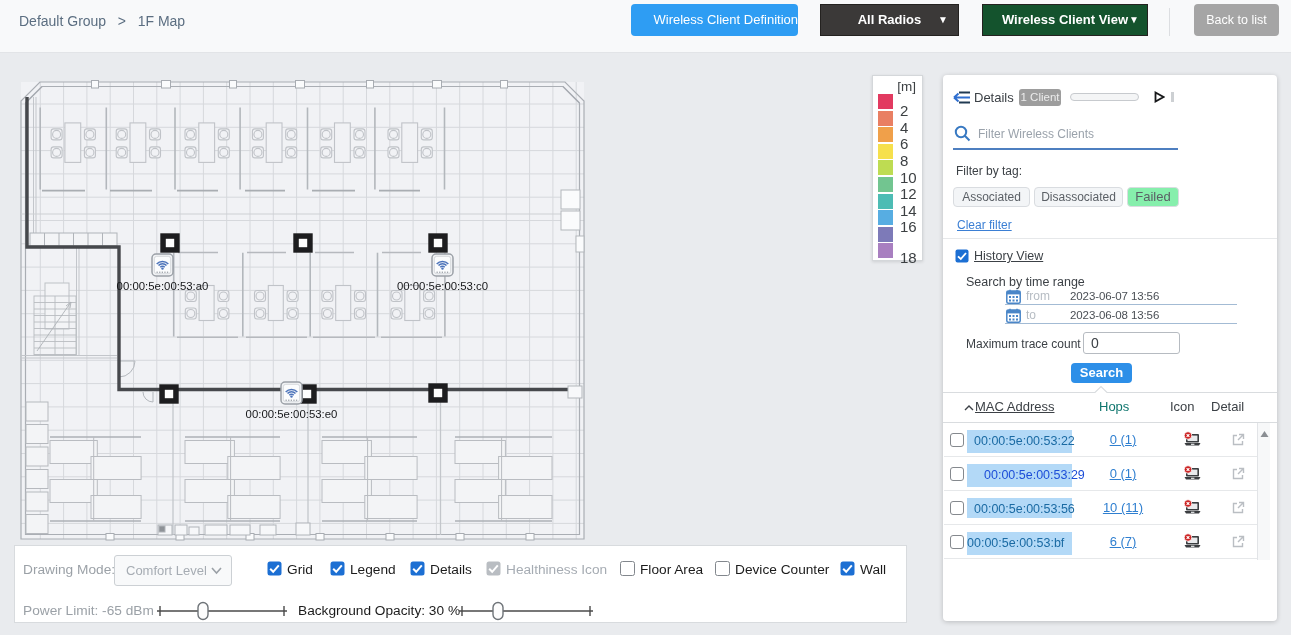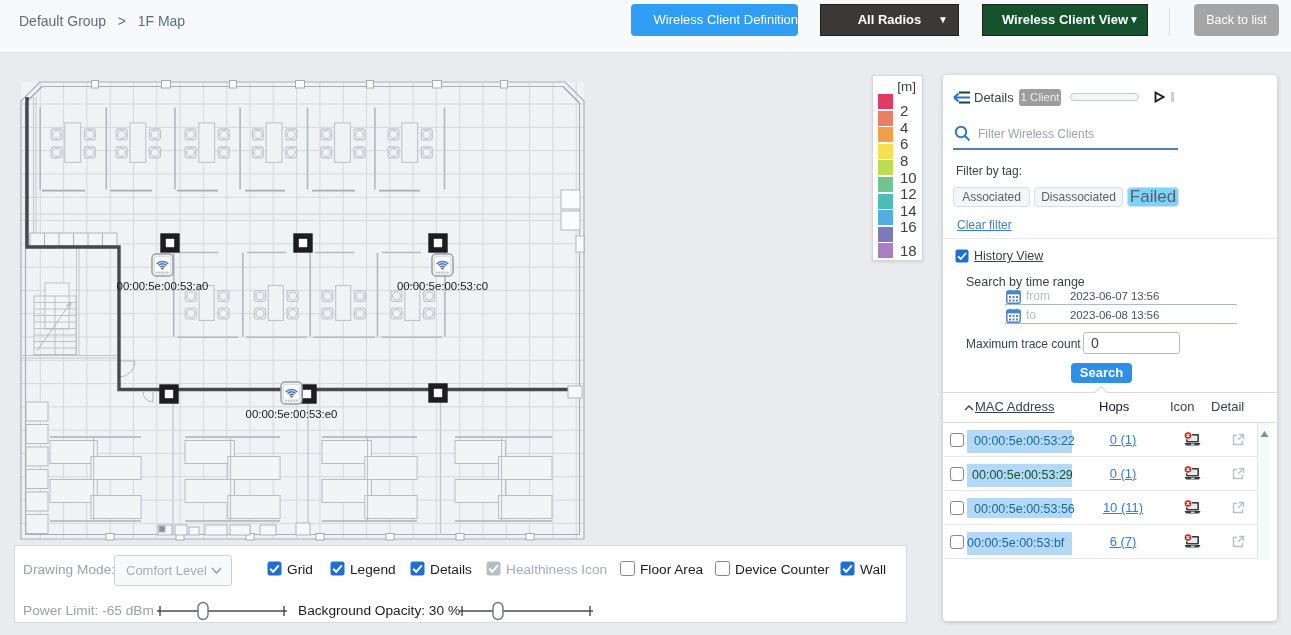--- a/index.html
+++ b/index.html
@@ -500,21 +500,21 @@
     <div class="abs" style="left:4.5px;top:150.8px;width:15.3px;height:15px;background:#7d7ab8;"></div>
     <div class="abs" style="left:4.5px;top:167.4px;width:15.3px;height:15px;background:#a87fc0;"></div>
     <div class="abs" style="left:27px;top:26.1px;width:22px;font-size:15px;color:#3c4043;">2</div>
     <div class="abs" style="left:27px;top:42.7px;width:22px;font-size:15px;color:#3c4043;">4</div>
     <div class="abs" style="left:27px;top:59.3px;width:22px;font-size:15px;color:#3c4043;">6</div>
     <div class="abs" style="left:27px;top:75.9px;width:22px;font-size:15px;color:#3c4043;">8</div>
     <div class="abs" style="left:27px;top:92.5px;width:22px;font-size:15px;color:#3c4043;">10</div>
     <div class="abs" style="left:27px;top:109.1px;width:22px;font-size:15px;color:#3c4043;">12</div>
     <div class="abs" style="left:27px;top:125.7px;width:22px;font-size:15px;color:#3c4043;">14</div>
     <div class="abs" style="left:27px;top:142.3px;width:22px;font-size:15px;color:#3c4043;">16</div>
-    <div class="abs" style="left:27px;top:166px;width:22px;font-size:15px;color:#3c4043;">18</div>
+    <div class="abs" style="left:27px;top:173px;width:22px;font-size:15px;color:#3c4043;">18</div>
   </div>
 
 <div class="abs" style="left:14px;top:545px;width:893px;height:78px;background:#fff;border:1px solid #d8dbde;"></div>
 
 <div class="abs" style="left:23px;top:562px;font-size:13.7px;color:#9ba1a7;">Drawing Mode:</div>
 
 <div class="abs" style="left:114px;top:555px;width:118px;height:31px;background:#f8f9fa;border:1px solid #ccd0d4;border-radius:3px;font-size:13px;color:#a6acb3;line-height:29px;padding-left:11px;">Comfort Level<svg class="abs" style="right:9px;top:11px;" width="11" height="8">
       <path d="M1,1 L5.5,6 L10,1" stroke="#9ba1a7" stroke-width="1.6" fill="none"></path>
     </svg></div>
 
@@ -598,21 +598,21 @@
   </svg>
 <div class="abs" style="left:978px;top:127px;font-size:12px;color:#9aa2ab;">Filter Wireless Clients</div>
 <div class="abs" style="left:953px;top:148px;width:225px;height:2px;background:#4e7fc0;"></div>
 
 <div class="abs" style="left:956px;top:164px;font-size:12px;color:#3c4146;">Filter by tag:</div>
 
 <div class="abs" style="left:953px;top:187px;width:77px;height:20px;background:#f3f5f7;border:1px solid #d9dce0;border-radius:4px;font-size:12px;color:#5b6066;text-align:center;line-height:18px;">Associated</div>
 
 <div class="abs" style="left:1034px;top:187px;width:89px;height:20px;background:#f3f5f7;border:1px solid #d9dce0;border-radius:4px;font-size:12px;color:#5b6066;text-align:center;line-height:18px;">Disassociated</div>
 
-<div class="abs" style="left:1127px;top:187px;width:52px;height:20px;background:#7dd3fc;border:1px solid #d9dce0;border-radius:4px;font-size:17px;color:#5b6066;text-align:center;line-height:18px;">Failed</div>
+<div class="abs" style="left:1127px;top:187px;width:52px;height:20px;background:#86efac;border:1px solid #d9dce0;border-radius:4px;font-size:13px;color:#5b6066;text-align:center;line-height:18px;">Failed</div>
 
 <div class="abs" style="left:957px;top:218px;font-size:12px;color:#3b7fd4;text-decoration:underline;">Clear filter</div>
 
 <div class="abs" style="left:943px;top:238px;width:334px;height:1px;background:#e6e8ea;"></div>
 
 <svg class="abs" style="left:955px;top:249px;" width="14" height="14">
     <rect x="0.5" y="0.5" width="13" height="13" rx="2" fill="#1c6fd3"></rect>
     <path d="M3,7.3 L5.8,10 L11,4" stroke="#fff" stroke-width="1.8" fill="none"></path>
   </svg>
 <div class="abs" style="left:974px;top:249px;font-size:12.5px;color:#3c4146;text-decoration:underline;">History View</div>
@@ -661,21 +661,21 @@
 <div class="abs" style="left:1071px;top:363px;width:61px;height:20px;background:#2d8fe8;border-radius:4px;color:#fff;font-size:13px;font-weight:bold;text-align:center;line-height:20px;">Search</div>
 
 <svg class="abs" style="left:943px;top:385px;" width="334" height="9">
     <path d="M0,7.5 L152,7.5 L158,1.5 L164,7.5 L334,7.5" fill="none" stroke="#d9dcdf" stroke-width="1.2"></path>
   </svg>
 
 <svg class="abs" style="left:964px;top:404px;" width="10" height="8">
     <path d="M1,6 L5,2 L9,6" fill="none" stroke="#3c4146" stroke-width="1.4"></path>
   </svg>
 <div class="abs" style="left:975px;top:399px;font-size:13px;color:#3c4146;text-decoration:underline;">MAC Address</div>
-<div class="abs" style="left:1099px;top:399px;font-size:13px;color:#0f172a;text-align:center;">Hops</div>
+<div class="abs" style="left:1099px;top:399px;font-size:13px;color:#0f766e;text-align:center;">Hops</div>
 <div class="abs" style="left:1170px;top:399px;font-size:13px;color:#3c4146;">Icon</div>
 <div class="abs" style="left:1211px;top:399px;font-size:13px;color:#3c4146;">Detail</div>
 <div class="abs" style="left:943px;top:422px;width:334px;height:1px;background:#d9dcdf;"></div>
 
 <div class="abs" style="left:950px;top:433px;width:14px;height:14px;background:#fff;border:1.5px solid #85898e;border-radius:3px;"></div>
 <div class="abs" style="left:967px;top:430px;width:105px;height:23px;background:#b3d9f7;font-size:12.5px;color:#1a6aa3;line-height:23px;padding-left:7px;">00:00:5e:00:53:22</div>
 <div class="abs" style="left:1080px;top:432px;width:86px;text-align:center;font-size:13px;color:#2f7fd0;text-decoration:underline;">0 (1)</div>
 <svg class="abs" style="left:1183px;top:431px;" width="20" height="16">
     <rect x="3" y="3" width="13" height="8.5" rx="1" fill="#3a3d40"></rect>
     <rect x="4.6" y="4.6" width="9.8" height="5.4" fill="#e8eaec"></rect>
@@ -684,21 +684,21 @@
     <circle cx="5" cy="4.5" r="3.8" fill="#cc2222" stroke="#fff" stroke-width="0.8"></circle>
     <path d="M3.6,3.1 L6.4,5.9 M6.4,3.1 L3.6,5.9" stroke="#fff" stroke-width="1.1"></path>
   </svg>
 <svg class="abs" style="left:1232px;top:433px;" width="13" height="13">
     <path d="M5,2.5 L1.5,2.5 L1.5,11.5 L10.5,11.5 L10.5,8" fill="none" stroke="#babec3" stroke-width="1.4"></path>
     <path d="M7,1.5 L11.5,1.5 L11.5,6 M11.2,1.8 L6,7" fill="none" stroke="#babec3" stroke-width="1.4"></path>
   </svg>
 <div class="abs" style="left:944px;top:456px;width:313px;height:1px;background:#e6e8ea;"></div>
 
 <div class="abs" style="left:950px;top:467px;width:14px;height:14px;background:#fff;border:1.5px solid #85898e;border-radius:3px;"></div>
-<div class="abs" style="left:967px;top:464px;width:105px;height:23px;background:#b3d9f7;font-size:12.5px;color:#14532d;line-height:23px;padding-left:5px;">00:00:5e:00:53:29</div>
+<div class="abs" style="left:967px;top:464px;width:105px;height:23px;background:#b3d9f7;font-size:12.5px;color:#1d4ed8;line-height:23px;padding-left:17px;">00:00:5e:00:53:29</div>
 <div class="abs" style="left:1080px;top:466px;width:86px;text-align:center;font-size:13px;color:#2f7fd0;text-decoration:underline;">0 (1)</div>
 <svg class="abs" style="left:1183px;top:465px;" width="20" height="16">
     <rect x="3" y="3" width="13" height="8.5" rx="1" fill="#3a3d40"></rect>
     <rect x="4.6" y="4.6" width="9.8" height="5.4" fill="#e8eaec"></rect>
     <path d="M1.5,12 L17.5,12 L16,14.5 L3,14.5 Z" fill="#3a3d40"></path>
     <rect x="8" y="12.7" width="3.4" height="1.2" fill="#e8eaec"></rect>
     <circle cx="5" cy="4.5" r="3.8" fill="#cc2222" stroke="#fff" stroke-width="0.8"></circle>
     <path d="M3.6,3.1 L6.4,5.9 M6.4,3.1 L3.6,5.9" stroke="#fff" stroke-width="1.1"></path>
   </svg>
 <svg class="abs" style="left:1232px;top:467px;" width="13" height="13">

